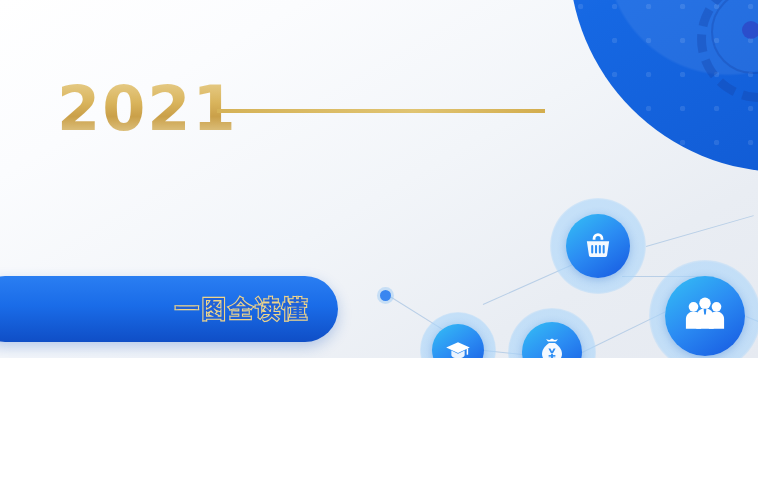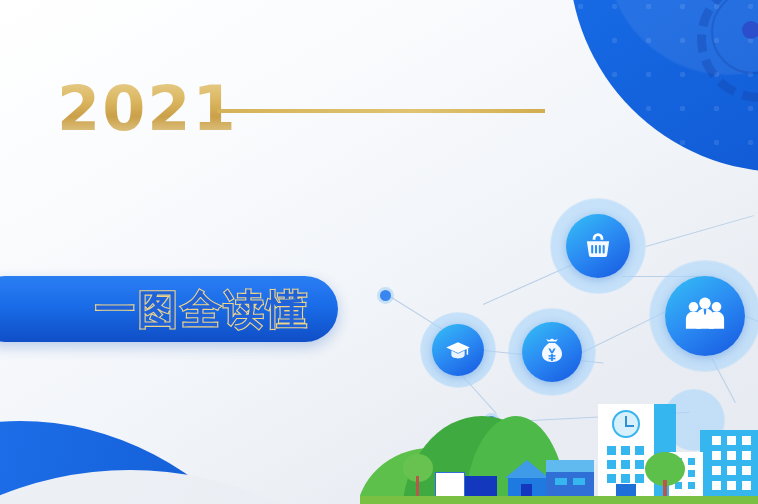--- a/index.html
+++ b/index.html
@@ -2,21 +2,21 @@
 <html><head>
 <meta charset="utf-8">
 <style>
   html,body{margin:0;padding:0;}
   body{
     width:758px;height:504px;overflow:hidden;
     font-family:"Liberation Sans","DejaVu Sans",sans-serif;
     background:#ffffff;
   }
   #poster{
-    position:relative;width:758px;height:504px;overflow:hidden;
+    position:relative;width:758px;height:358px;overflow:hidden;
     background:linear-gradient(150deg,#ffffff 0%,#fbfcfe 22%,#f2f5f9 52%,#e9edf3 78%,#e6eaf1 100%);
   }
 
   
   .bigcircle{
     position:absolute;left:569px;top:-258px;width:430px;height:430px;border-radius:50%;
     background:
       radial-gradient(circle at 34% 78%, rgba(255,255,255,.10) 0 2.6px, rgba(0,0,0,0) 3px) 0 0/34px 34px,
       linear-gradient(150deg,#2f7bf0 0%,#1668e3 42%,#0f56cf 100%);
   }
@@ -71,21 +71,21 @@
 
   
   .pill{
     position:absolute;left:-28px;top:276px;width:366px;height:66px;border-radius:33px;
     background:linear-gradient(180deg,#2a7ef2 0%,#1a6ce8 45%,#0f4ec6 100%);
     box-shadow:0 5px 14px rgba(30,90,190,.28);
     display:flex;align-items:center;justify-content:flex-end;
     padding-right:28px;box-sizing:border-box;
   }
   .pill-text{
-    font-size:40px;font-weight:700;letter-spacing:3px;line-height:1;
+    font-size:24px;font-weight:700;letter-spacing:3px;line-height:1;
     font-family:"DejaVu Sans","Liberation Sans",sans-serif;
     color:#1f62da;
     -webkit-text-stroke:2.2px #f0d589;
     paint-order:stroke fill;
     white-space:nowrap;
   }
 
   
   .net{position:absolute;left:360px;top:230px;width:398px;height:230px;}
   .halo{

